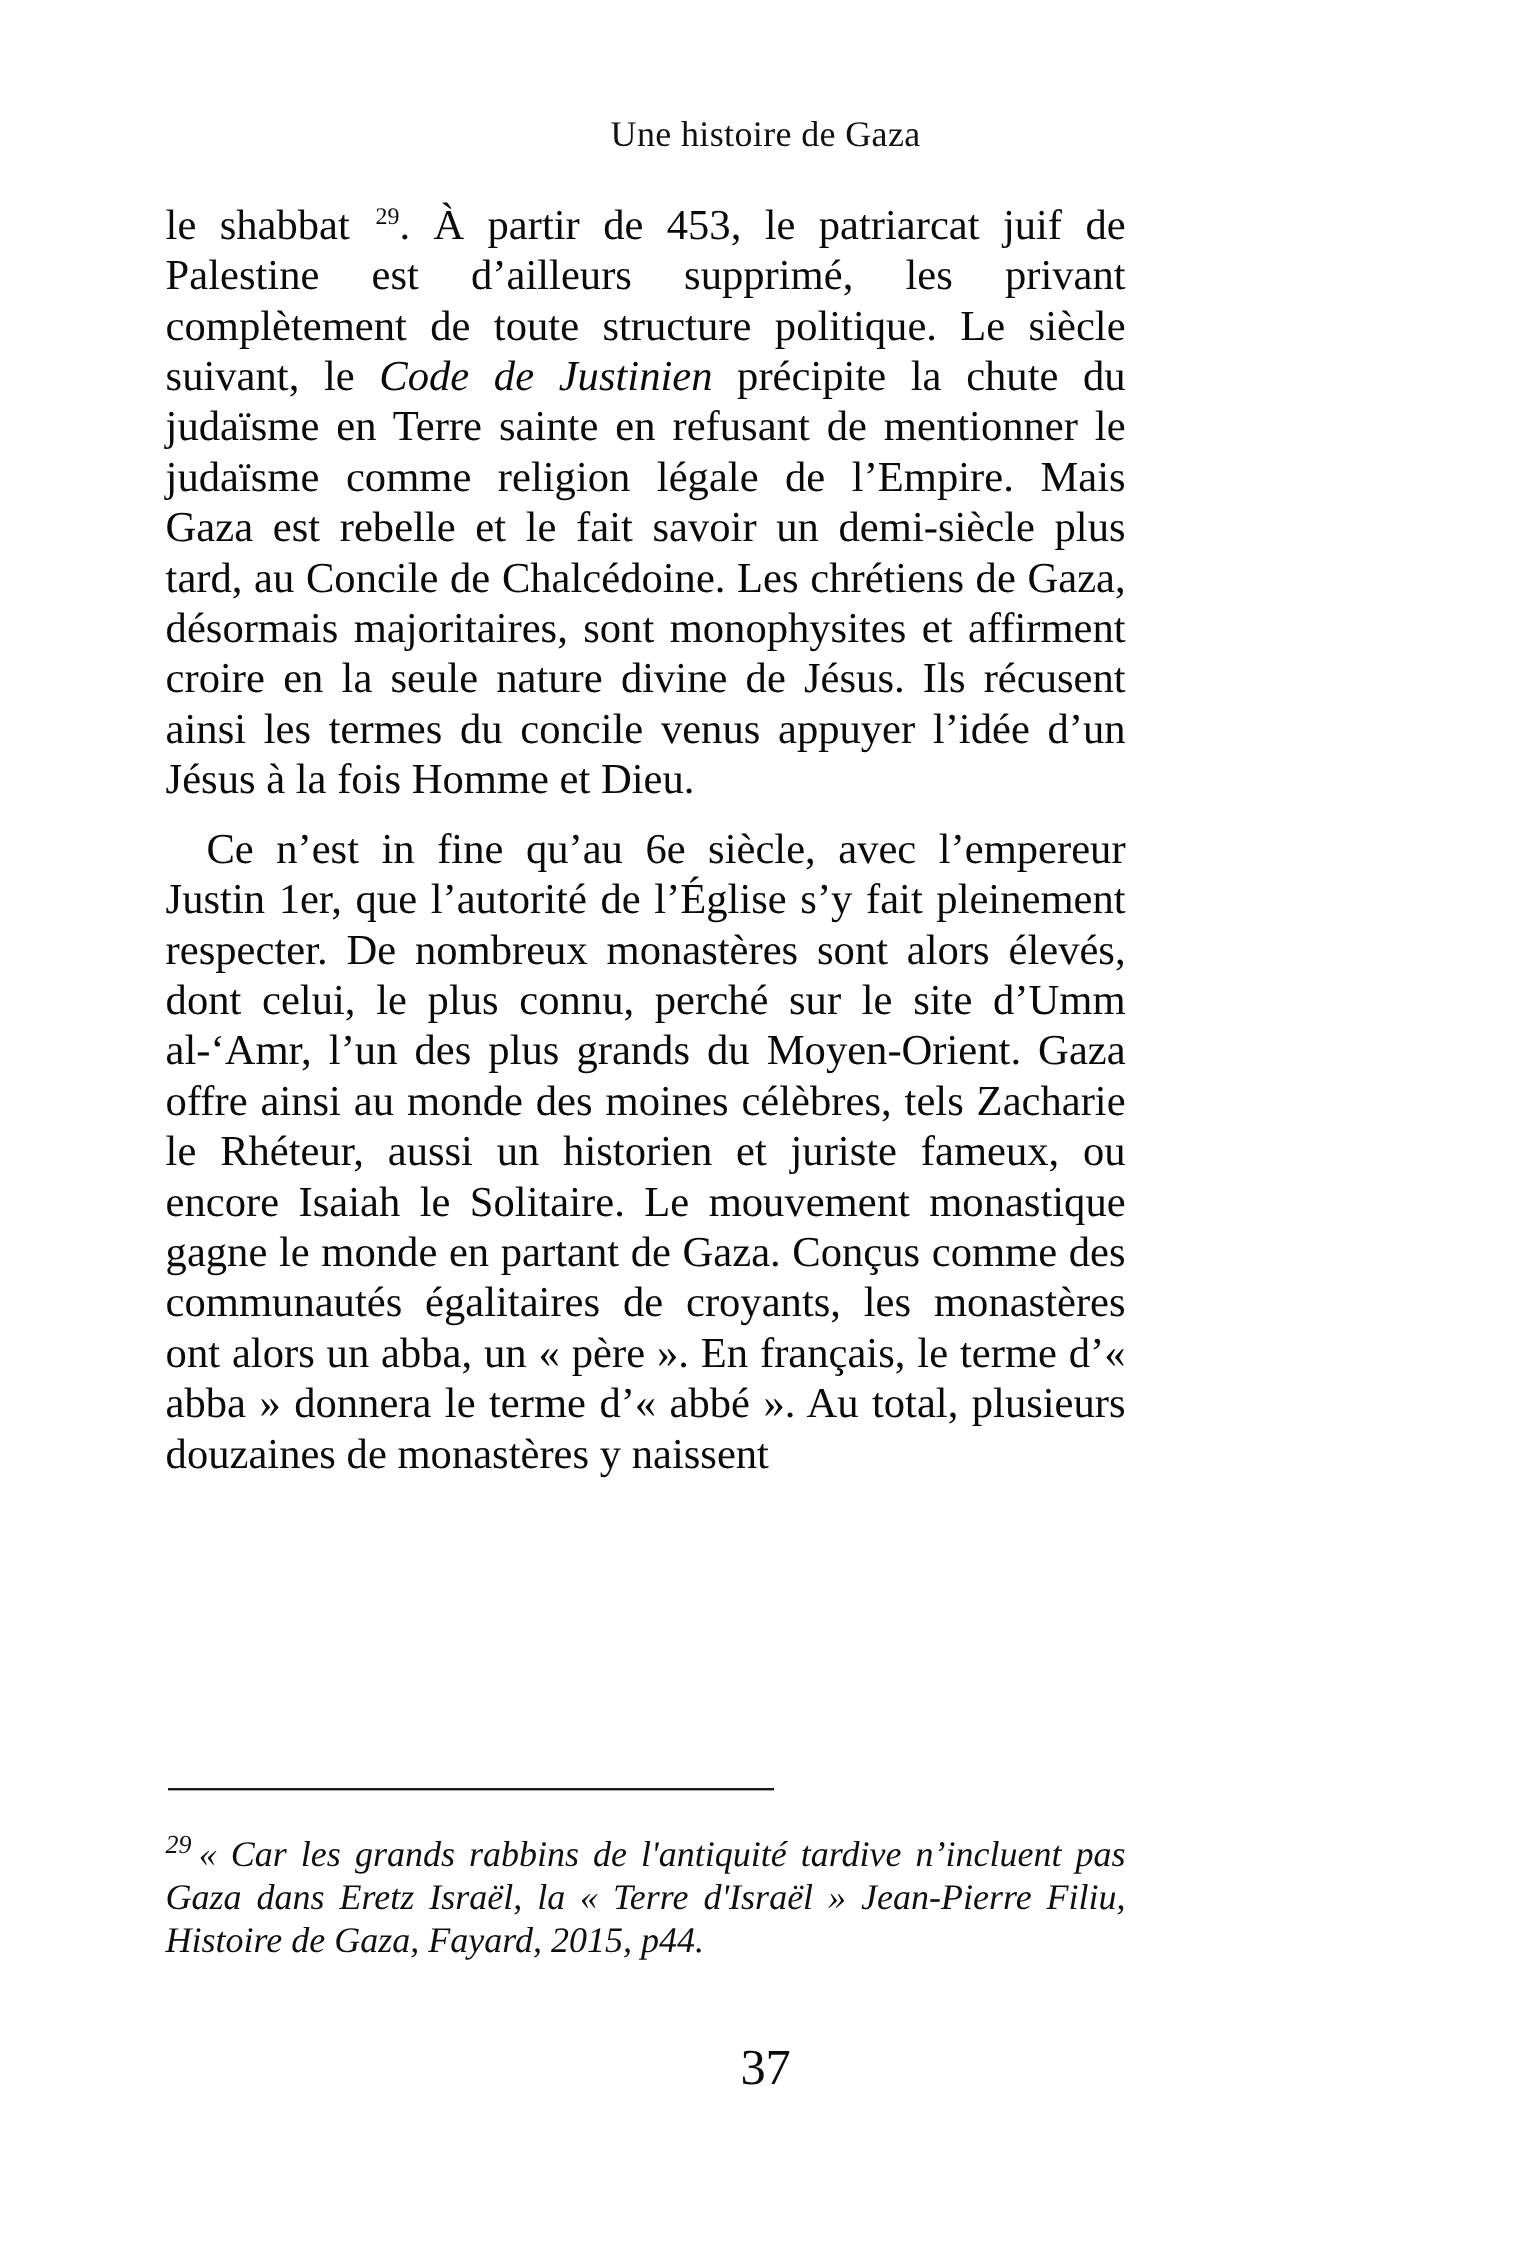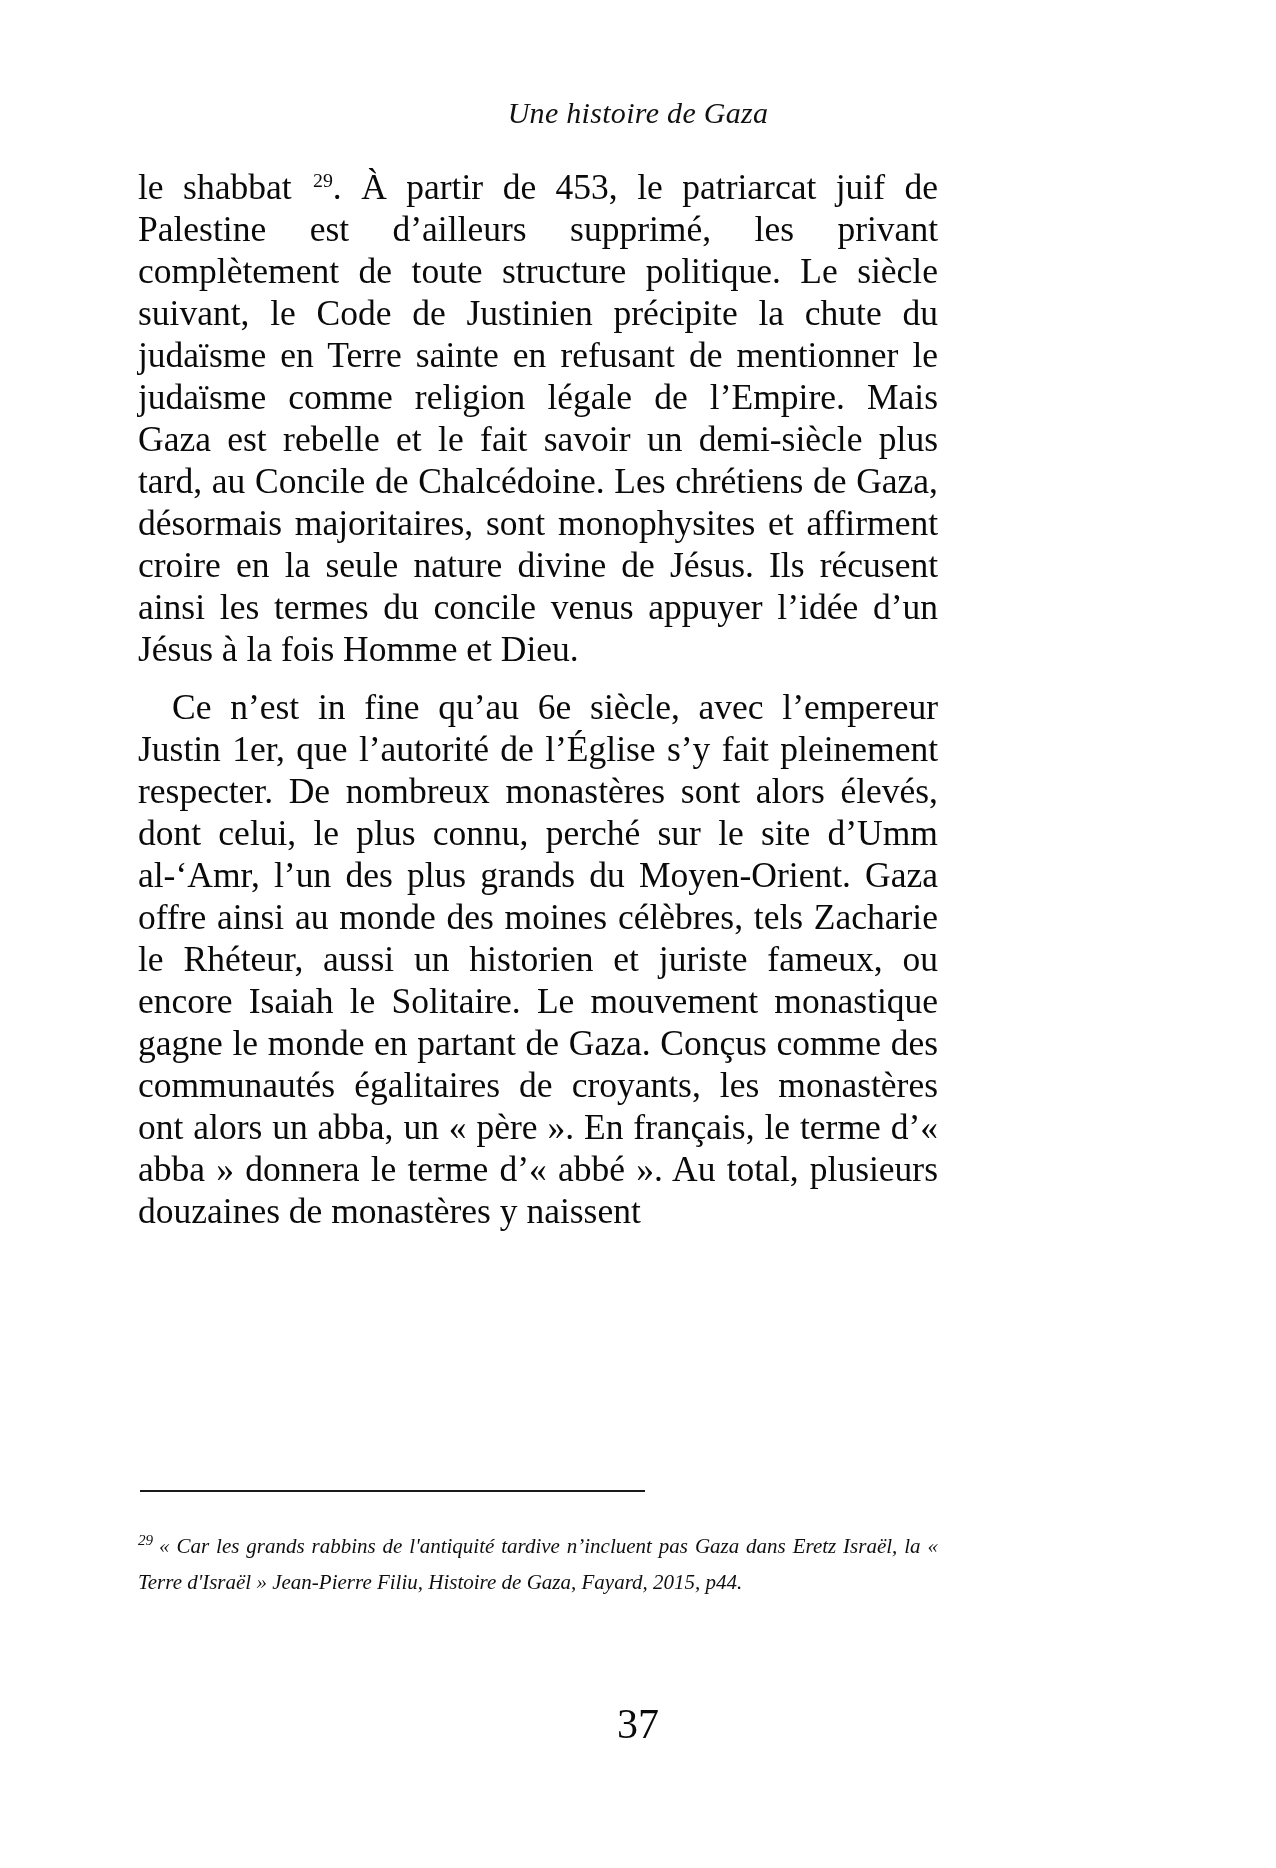--- a/index.html
+++ b/index.html
@@ -18,21 +18,20 @@
     background: #ffffff;
     overflow: hidden;
     box-sizing: border-box;
   }
   .running-head {
     position: absolute;
     top: 96px;
     left: 0;
     width: 1276px;
     text-align: center;
-    font-style: italic;
     font-size: 30px;
     letter-spacing: 0.3px;
     color: #111111;
   }
   .text-block {
     position: absolute;
     top: 166px;
     left: 138px;
     width: 800px;
   }
@@ -43,20 +42,21 @@
     text-align: justify;
     text-align-last: left;
     color: #0a0a0a;
     hyphens: none;
   }
   p.body-par + p.body-par {
     margin-top: 16px;
     text-indent: 34px;
   }
   .italic-title {
+    font-style: italic;
   }
   sup.fn-ref {
     font-size: 0.56em;
     vertical-align: 0.58em;
     line-height: 0;
     padding-left: 2px;
   }
   .footnote-rule {
     position: absolute;
     top: 1490px;
@@ -67,21 +67,21 @@
   }
   .footnotes {
     position: absolute;
     top: 1528px;
     left: 138px;
     width: 800px;
   }
   p.footnote {
     margin: 0;
     font-style: italic;
-    font-size: 21px;
+    font-size: 30px;
     line-height: 36px;
     text-align: justify;
     text-align-last: left;
     color: #0f0f0f;
   }
   p.footnote .fn-marker {
     font-size: 0.72em;
     vertical-align: 0.52em;
     line-height: 0;
     padding-right: 6px;

